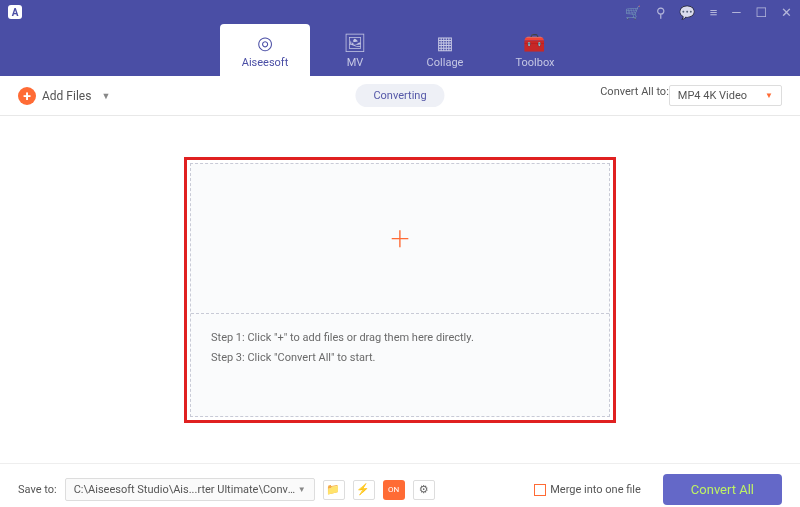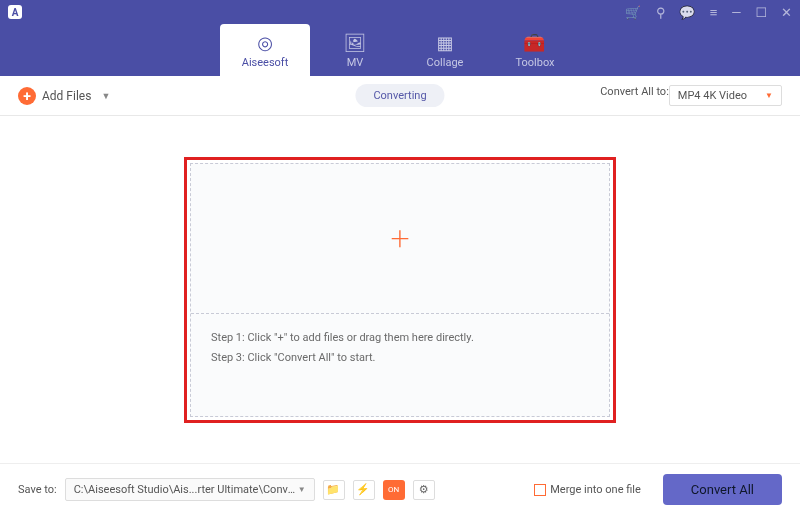--- a/index.html
+++ b/index.html
@@ -28,21 +28,21 @@
 .drop-upper{height:150px;display:flex;align-items:center;justify-content:center;border-bottom:1px dashed #c8cad6}
 .big-plus{font-size:34px;color:#ff6b35;font-weight:200}
 .steps{padding:14px 20px;font-size:11px;color:#6a6a6a;line-height:1.9}
 .bottom{height:52px;border-top:1px solid #eee;display:flex;align-items:center;padding:0 18px;font-size:11px;color:#555;gap:8px}
 .path-box{border:1px solid #ddd;padding:4px 8px;width:250px;display:flex;align-items:center;border-radius:2px;background:#fafafa}
 .path-box .tri{margin-left:auto;font-size:8px;color:#888}
 .mini-btn{width:22px;height:20px;border:1px solid #ddd;border-radius:2px;display:flex;align-items:center;justify-content:center;font-size:11px;cursor:pointer;color:#666}
 .mini-btn.orange{border:none;background:#ff6b35;color:#fff;font-size:8px;border-radius:3px}
 .merge{margin-left:auto;display:flex;align-items:flex-end;gap:4px}
 .merge .box{width:12px;height:12px;border:1.5px solid #ff6b35}
-.convert-all{background:#6468c8;color:#0f172a;padding:8px 28px;border-radius:4px;font-size:13px;cursor:pointer;margin-left:14px}
+.convert-all{background:#6468c8;color:#bef264;padding:8px 28px;border-radius:4px;font-size:13px;cursor:pointer;margin-left:14px}
 </style>
 </head>
 <body>
 
 <div class="titlebar">
   <div class="logo">A</div>
   <div class="titlebar-icons">
     <span>🛒</span>
     <span>⚲</span>
     <span>💬</span>

